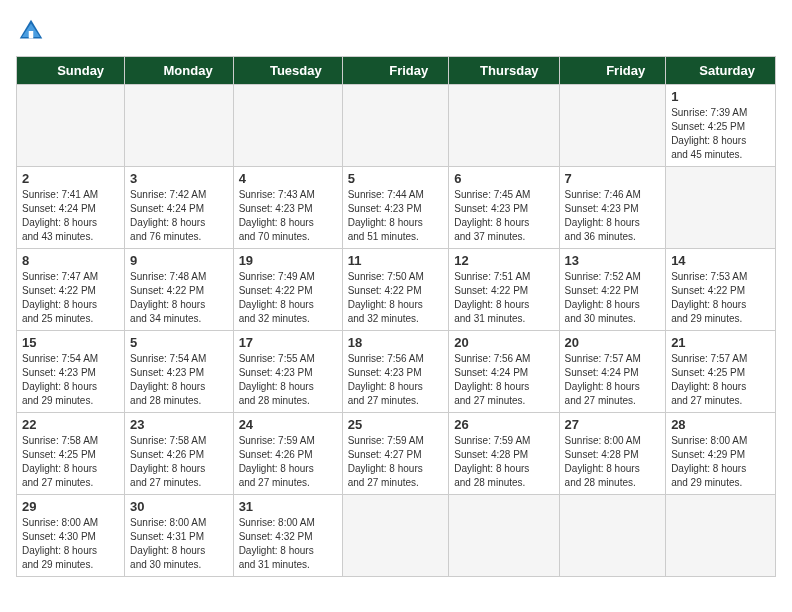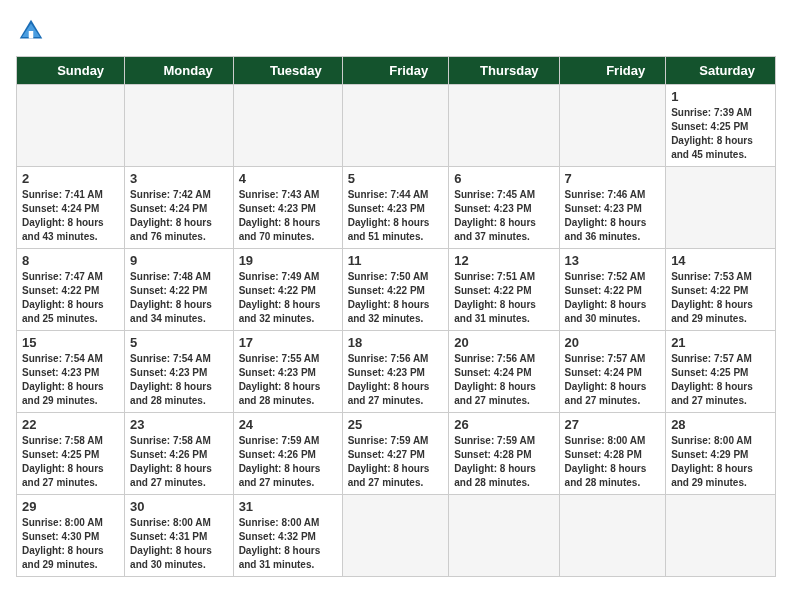--- a/index.html
+++ b/index.html
@@ -71,21 +71,20 @@
       font-size: 13px;
       font-weight: bold;
       color: #333;
       display: block;
       margin-bottom: 2px;
     }
     .day-info {
       line-height: 1.4;
       color: #333;
       font-size: 10px;
-      font-weight: bold;
     }
     .week-row td {
       height: 78px;
     }
     .week-row-last td {
       height: 65px;
     }
   </style>
 </head>
 <body>

